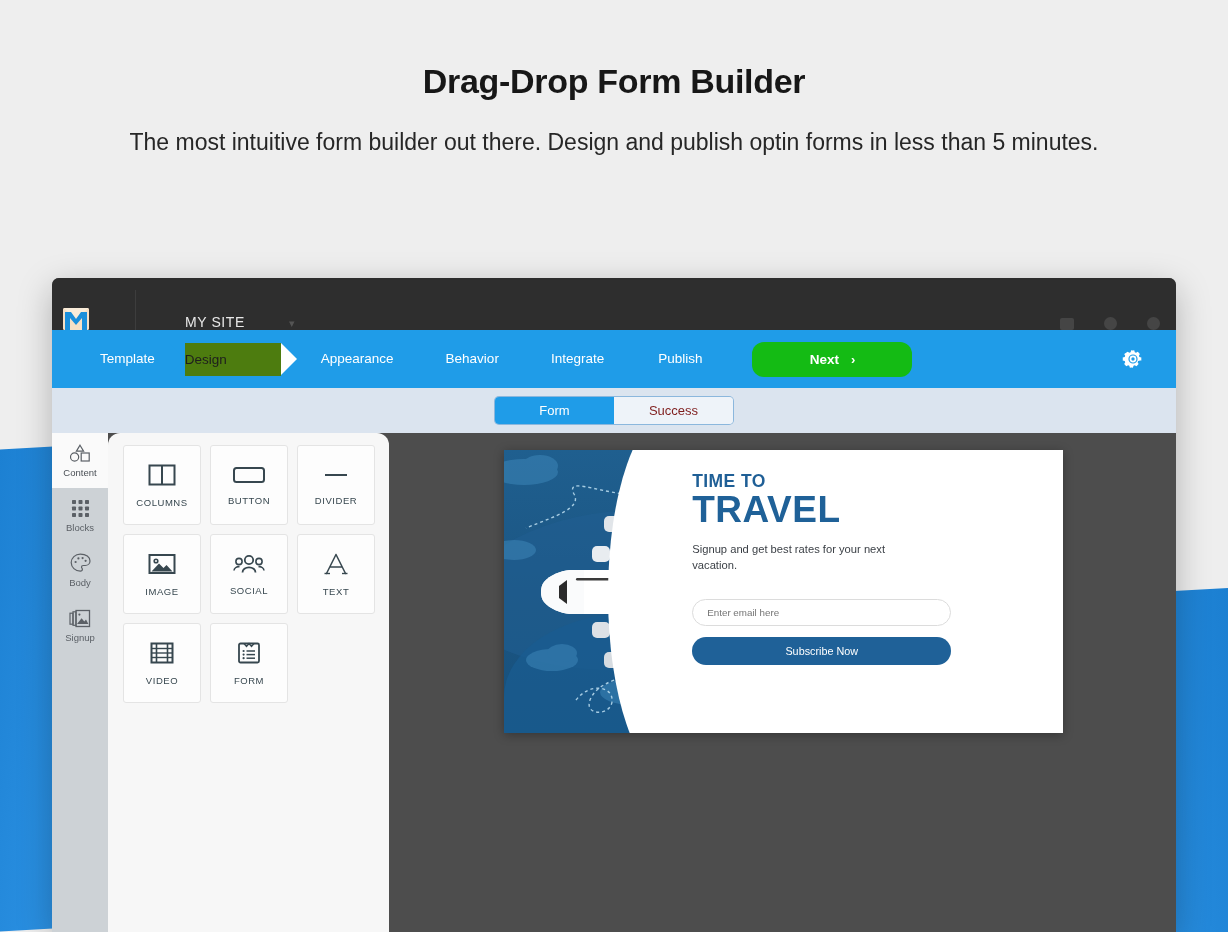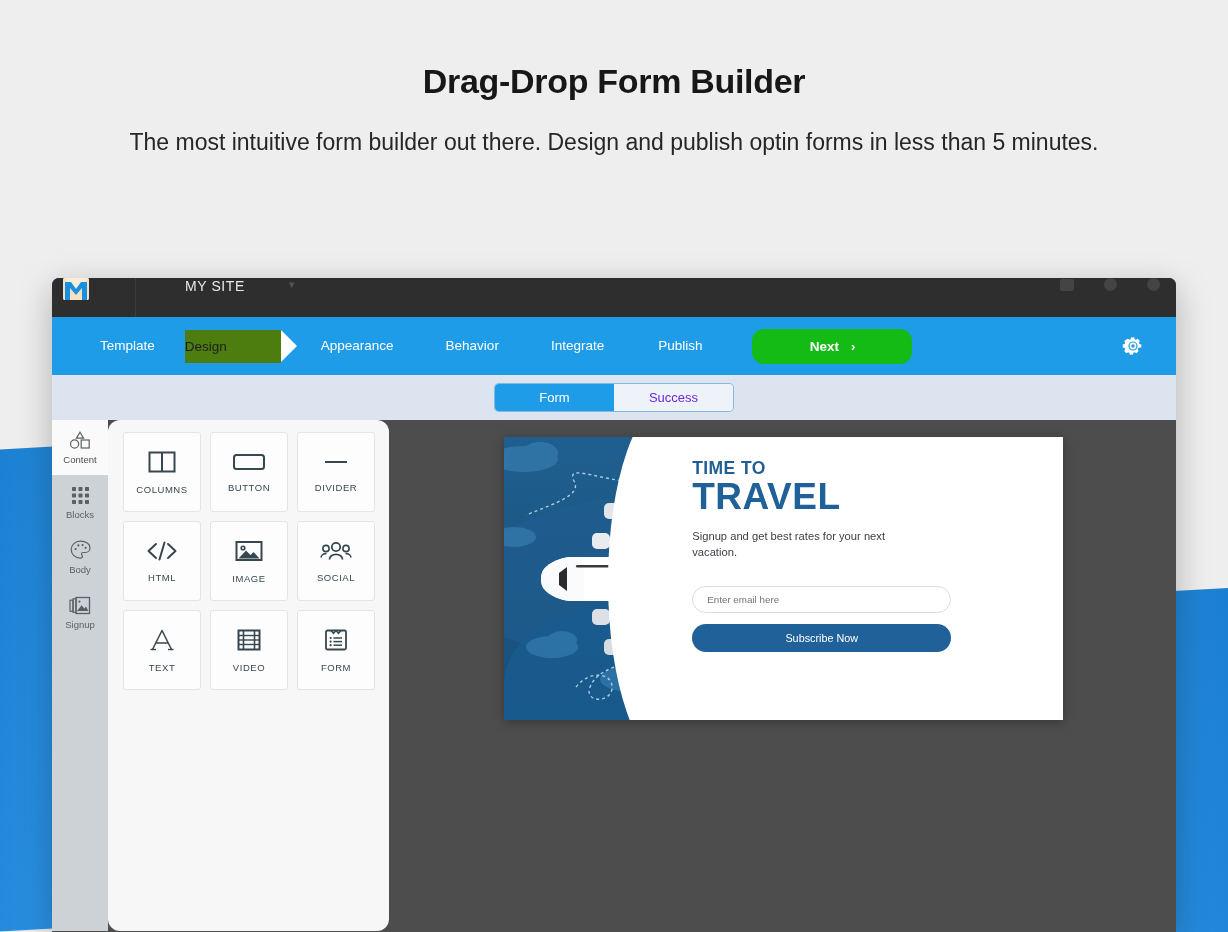--- a/index.html
+++ b/index.html
@@ -41,21 +41,21 @@
   #app {
     position:absolute; left:52px; top:278px; width:1124px; height:654px;
     border-radius:7px 7px 0 0;
     box-shadow: 0 10px 34px rgba(0,0,0,.26);
     overflow:hidden;
     background:#4d4d4d;
   }
 
   
   #titlebar {
-    height:39px; background:#2e2e2e; display:flex; align-items:flex-start;
+    height:52px; background:#2e2e2e; display:flex; align-items:flex-end;
     position:relative;
     gap:35px;
   }
   #logo {
     width:26px; height:22px; margin-left:11px; position:relative;
     border-radius:2px; overflow:hidden; background:#f3ddc4;
     flex:0 0 auto;
   }
   #logo .env-m {
     position:absolute; left:0; top:0; width:26px; height:22px;
@@ -115,21 +115,21 @@
   
   #tabbar {
     height:45px; background:#dbe4ef; display:flex; align-items:center; justify-content:center;
   }
   #tabgroup { display:flex; border-radius:4px; overflow:hidden; box-shadow:0 0 0 1px #8bb7dd; }
   .seg {
     width:119px; height:27px; line-height:27px; text-align:center;
     font-size:13px; cursor:pointer;
   }
   .seg.active { background:#1f9ce8; color:#ffffff; }
-  .seg.inactive { background:#eef3f9; color:#6d28d9; }
+  .seg.inactive { background:#eef3f9; color:#7f1d1d; }
 
   
   #editor { display:flex; height:511px; }
 
   
   #rail { width:56px; background:#cdd2d6; flex:0 0 auto; }
   .rail-item {
     height:55px; display:flex; flex-direction:column; align-items:center; justify-content:center;
     gap:4px; cursor:pointer; color:#5b6066;
   }
@@ -313,28 +313,20 @@
             <span class="block-label">BUTTON</span>
           </div>
 
           <div class="block-card">
             <svg width="30" height="20" viewBox="0 0 30 20">
               <line x1="4" y1="10" x2="26" y2="10" stroke="#37474f" stroke-width="2.2"></line>
             </svg>
             <span class="block-label">DIVIDER</span>
           </div>
 
-          <div class="block-card">
-            <svg width="34" height="22" viewBox="0 0 34 22">
-              <path d="M11 4 L3.5 11 L11 18" fill="none" stroke="#37474f" stroke-width="2" stroke-linecap="round" stroke-linejoin="round"></path>
-              <path d="M23 4 L30.5 11 L23 18" fill="none" stroke="#37474f" stroke-width="2" stroke-linecap="round" stroke-linejoin="round"></path>
-              <line x1="19.5" y1="2.5" x2="14.5" y2="19.5" stroke="#37474f" stroke-width="2" stroke-linecap="round"></line>
-            </svg>
-            <span class="block-label">HTML</span>
-          </div>
 
           <div class="block-card">
             <svg width="30" height="24" viewBox="0 0 30 24">
               <rect x="2.5" y="3" width="25" height="18" fill="none" stroke="#37474f" stroke-width="2"></rect>
               <circle cx="9" cy="9" r="1.8" fill="none" stroke="#37474f" stroke-width="1.6"></circle>
               <path d="M4.5 19.5 L12 11.5 L16.5 16 L19.5 13 L25.5 19.5 Z" fill="#37474f"></path>
             </svg>
             <span class="block-label">IMAGE</span>
           </div>
 

